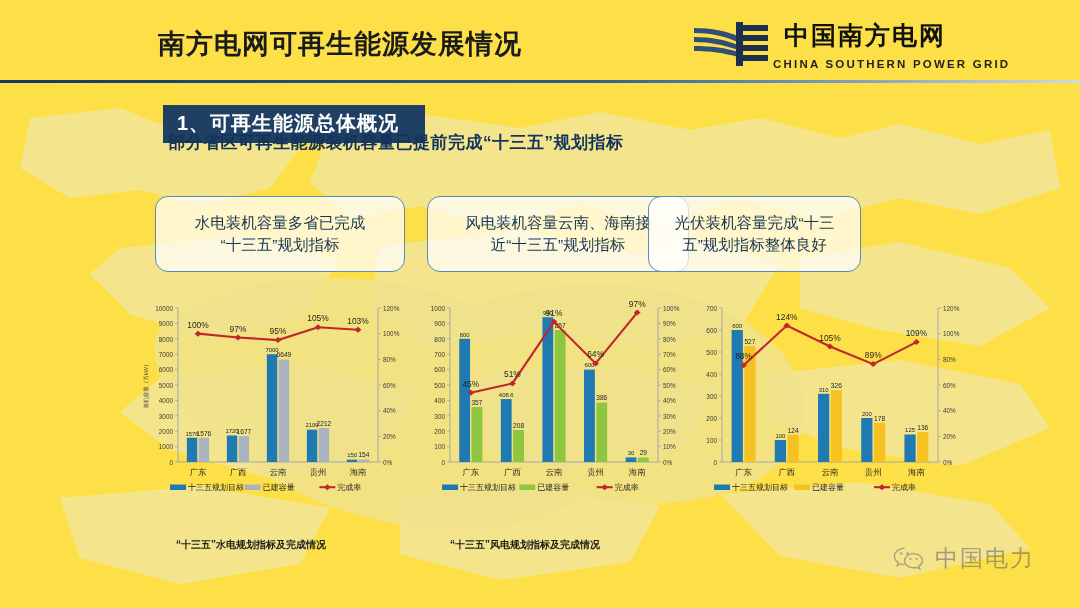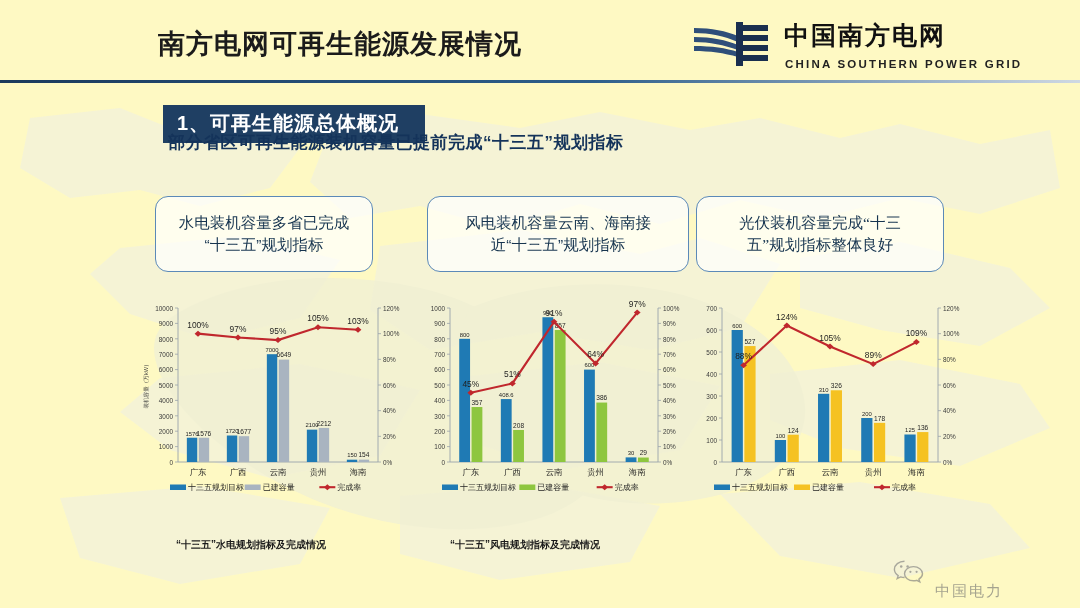--- a/index.html
+++ b/index.html
@@ -5,21 +5,21 @@
   * { box-sizing: border-box; margin: 0; padding: 0; }
   html, body {
     width: 1080px; height: 608px;
     font-family: "Liberation Sans", "DejaVu Sans", sans-serif;
     background: #ffffff;
     overflow: hidden;
   }
   #slide {
     position: relative;
     width: 1080px; height: 608px;
-    background: #fef9c3;
+    background: #fde047;
     overflow: hidden;
   }
 
   
   .map-wm {
     position: absolute; left: 0; top: 78px;
     width: 1080px; height: 530px;
     opacity: 0.42;
     pointer-events: none;
   }
@@ -37,21 +37,21 @@
     background: linear-gradient(to right, #1b3a5c 0%, #2e5f8a 55%, #cfd9e3 100%);
   }
   .logo { position: absolute; left: 692px; top: 20px; width: 352px; height: 52px; }
   .logo-mark { position: absolute; left: 0; top: 2px; width: 78px; height: 44px; }
   .logo-cn {
     position: absolute; left: 92px; top: -1px;
     font-size: 25px; font-weight: bold; color: #111;
     letter-spacing: 2px; white-space: nowrap;
   }
   .logo-en {
-    position: absolute; left: 93px; top: 38px;
+    position: absolute; left: 81px; top: 38px;
     font-size: 11.5px; font-weight: bold; color: #222;
     letter-spacing: 2.2px; white-space: nowrap;
   }
 
   
   .section-tag {
     position: absolute; left: 163px; top: 105px;
     background: #1f3f63; color: #ffffff;
     font-size: 20px; font-weight: bold;
     padding: 5px 26px 6px 14px;
@@ -66,23 +66,23 @@
   
   .callout {
     position: absolute; top: 196px; height: 76px;
     border: 1.6px solid #5b89b8; border-radius: 13px;
     background: rgba(255,255,255,0.72);
     display: flex; align-items: center; justify-content: center;
     text-align: center; line-height: 1.45;
     font-size: 15.5px; color: #16344f;
     padding: 0 10px;
   }
-  #callout-1 { left: 155px;  width: 218px; }
+  #callout-1 { left: 155px;  width: 250px; }
   #callout-2 { left: 427px;  width: 262px; }
-  #callout-3 { left: 696px;  width: 248px; font-family: Liberation Serif, serif; }
+  #callout-3 { left: 648px;  width: 213px; }
 
   
   .chart-panel { position: absolute; top: 296px; height: 226px; }
   #chart-1 { left: 138px; width: 282px; }
   #chart-2 { left: 410px; width: 290px; }
   #chart-3 { left: 682px; width: 298px; }
 
   .plot { position: absolute; left: 0; top: 0; width: 100%; height: 100%; }
 
   .cap {
@@ -94,23 +94,22 @@
   #cap-2 { left: 450px; }
   #cap-3 { left: 705px; }
 
   
   .wechat-wm {
     position: absolute; left: 892px; top: 543px;
     display: flex; align-items: center; gap: 9px;
     opacity: .62;
   }
   .wechat-wm .wm-text {
-    font-size: 15px; color: #6f6f6f; letter-spacing: 2px;
+    font-size: 23px; color: #6f6f6f; letter-spacing: 2px;
     font-family: Liberation Serif, serif;
-    margin-top: 39px;
   }
 
   text { font-family: "Liberation Sans", "DejaVu Sans", sans-serif; }
 </style>
 </head>
 <body>
 
 <div id="slide">
 
   <svg class="map-wm" viewBox="0 0 1080 530" preserveAspectRatio="none">

